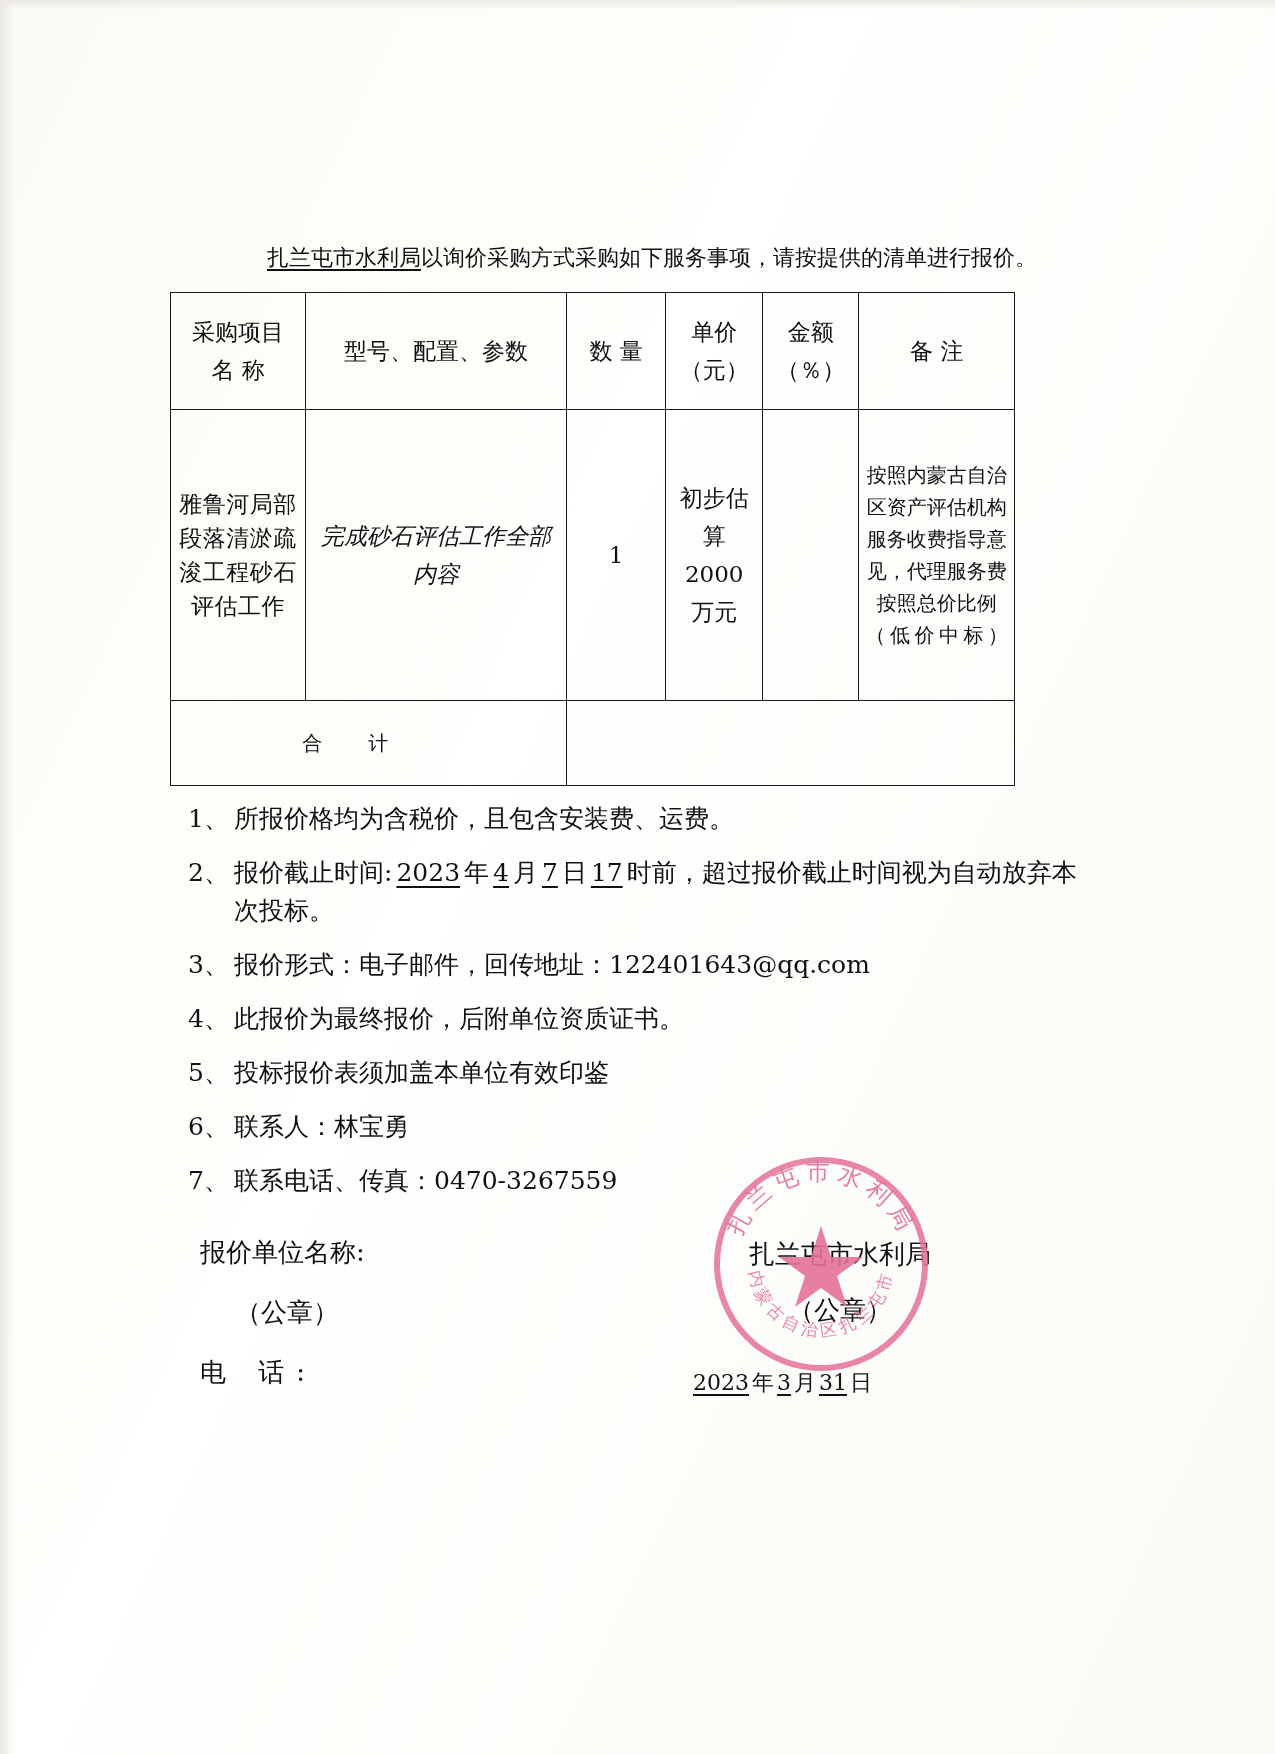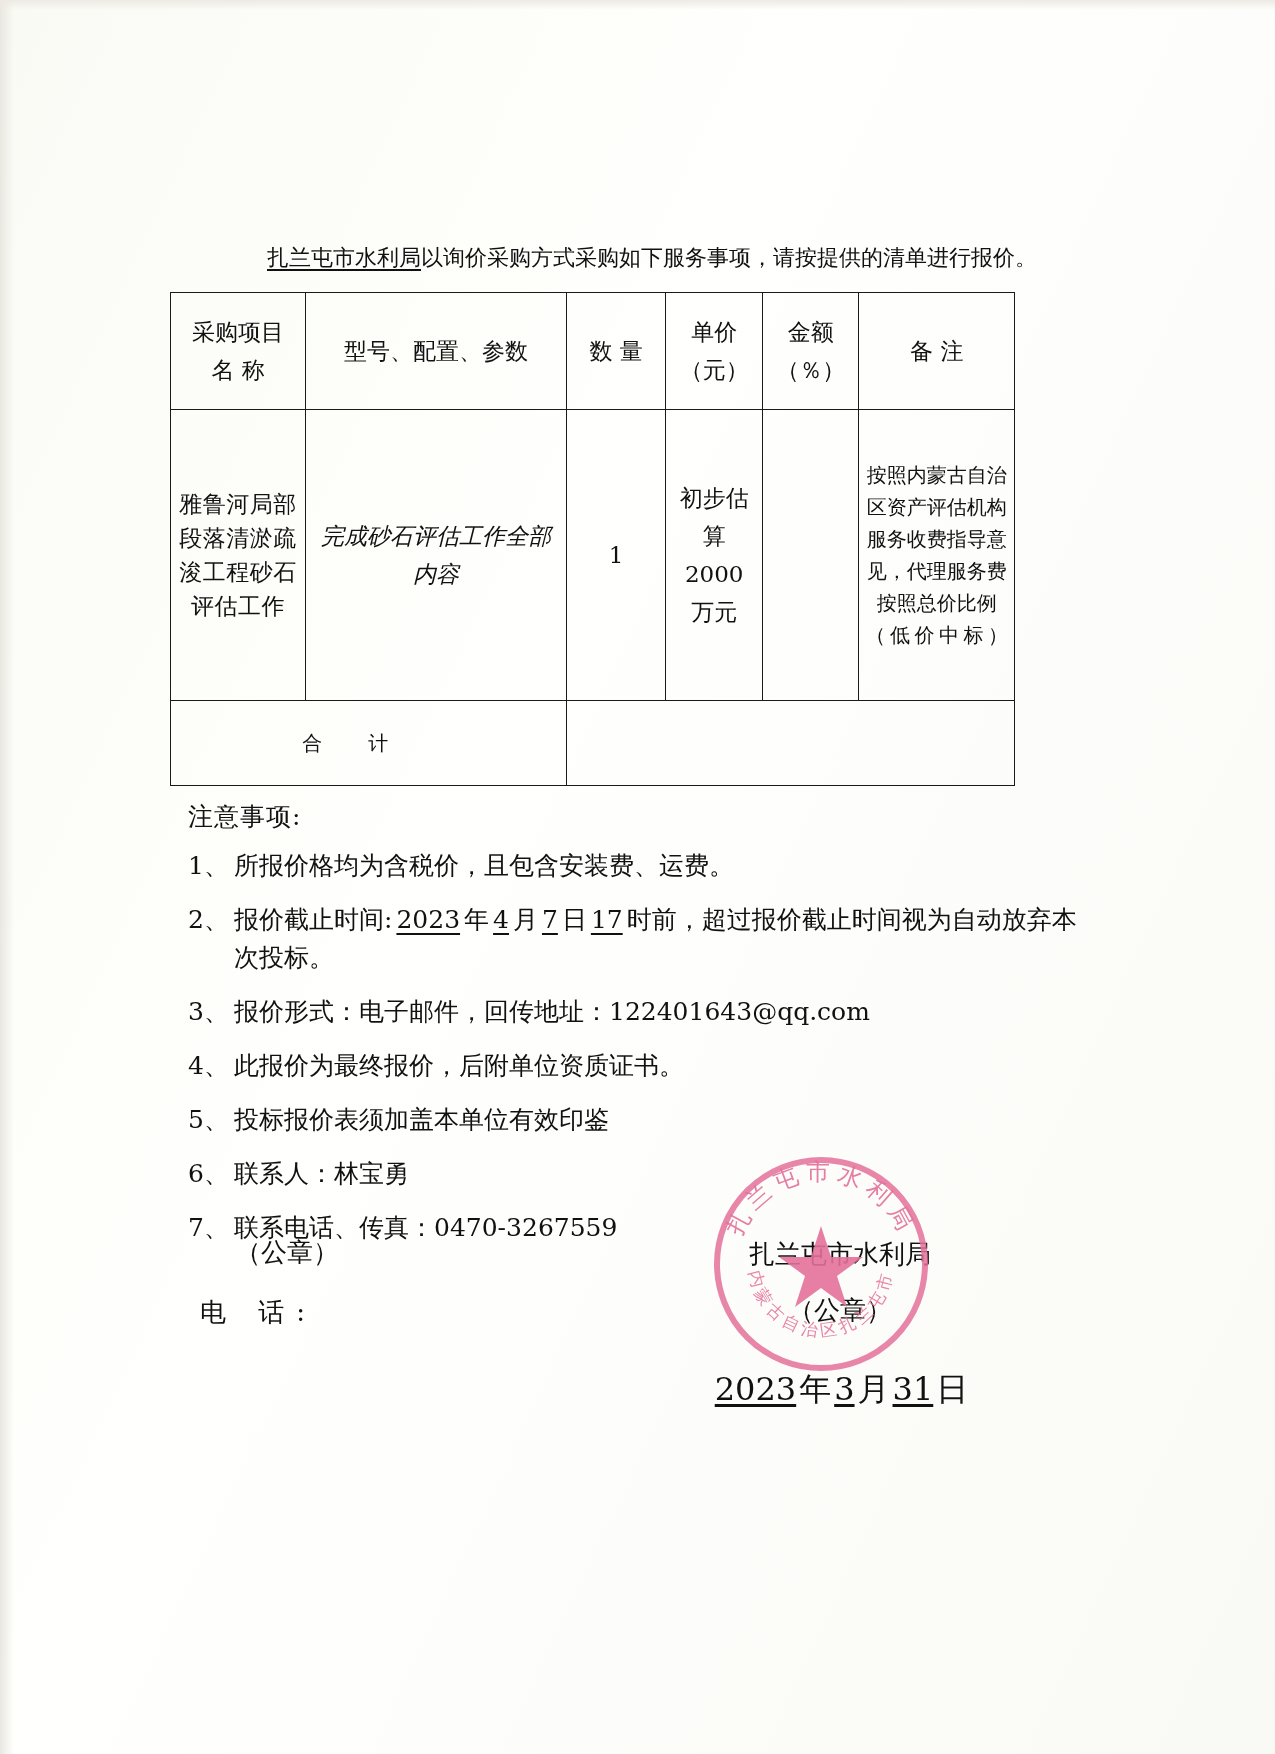--- a/index.html
+++ b/index.html
@@ -176,22 +176,22 @@
     font-size: 26px;
     line-height: 56px;
     text-align: center;
     width: 300px;
   }
   .footer-date {
     position: absolute;
     left: 690px;
     top: 1368px;
     width: 300px;
-    text-align: center;
-    font-size: 32px;
+    text-align: left;
+    font-size: 22px;
   }
   .footer-date .u {
     text-decoration: underline;
     text-underline-offset: 4px;
     padding: 0 3px;
   }
 
   
   .seal {
     position: absolute;
@@ -258,21 +258,20 @@
         <td class="cell-note">按照内蒙古自治区资产评估机构服务收费指导意见，代理服务费按照总价比例（低价中标）</td>
       </tr>
       <tr class="total-row">
         <td class="total-label" colspan="2">合计</td>
         <td colspan="4"></td>
       </tr>
     </tbody>
   </table>
 
   <div class="notes">
-    <div class="notes-title">注意事项:</div>
 
     <div class="note-item">
       <span class="note-num">1、</span>
       <span class="note-text">所报价格均为含税价，且包含安装费、运费。</span>
     </div>
 
     <div class="note-item">
       <span class="note-num">2、</span>
       <span class="note-text"><span>报价截止时间:</span><span class="ul-date">2023</span><span>年</span><span class="ul-date">4</span><span>月</span><span class="ul-date">7</span><span>日</span><span class="ul-date">17</span><span>时前，超过报价截止时间视为自动放弃本次投标。</span></span>
     </div>
@@ -297,20 +296,21 @@
       <span class="note-text">联系人：林宝勇</span>
     </div>
 
     <div class="note-item">
       <span class="note-num">7、</span>
       <span class="note-text">联系电话、传真：0470-3267559</span>
     </div>
   </div>
 
   <div class="footer-left">
+    <div>报价单位名称:</div>
     <div class="indent">（公章）</div>
     <div class="sp">电 话:</div>
   </div>
 
   <div class="footer-right">
     <div>扎兰屯市水利局</div>
     <div>（公章）</div>
   </div>
 
   <div class="footer-date">

